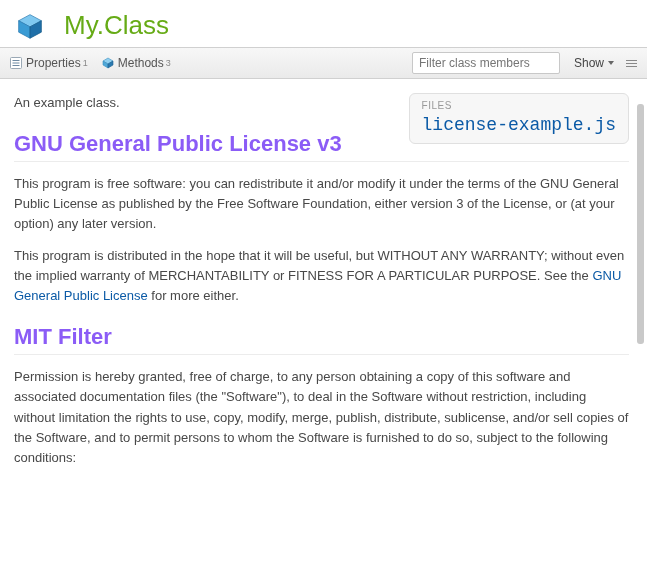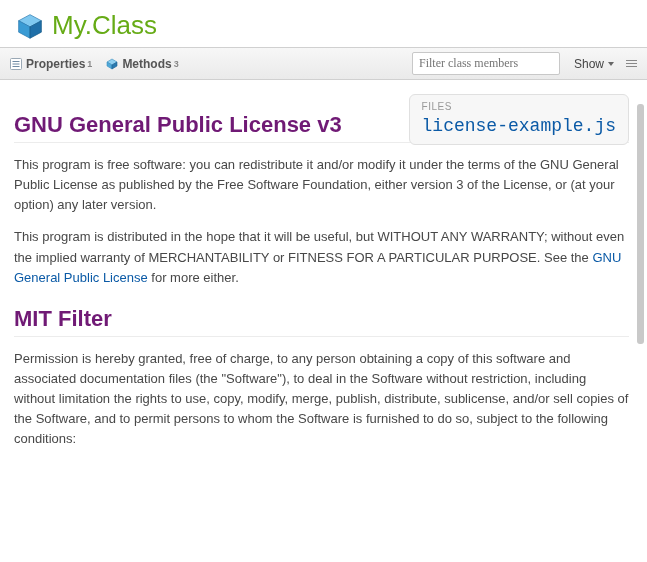--- a/index.html
+++ b/index.html
@@ -10,20 +10,21 @@
     background: #fff;
     width: 647px;
     height: 562px;
     overflow: hidden;
     position: relative;
   }
   .header {
     padding: 10px 16px 6px 16px;
     display: flex;
     align-items: center;
+    gap: 12px;
   }
   .logo-icon {
     width: 28px;
     height: 28px;
     margin-right: 8px;
   }
   .class-title {
     font-size: 26px;
     font-weight: normal;
     color: #66ab16;
@@ -37,34 +38,32 @@
     border-bottom: 1px solid #d0d0d0;
     padding: 4px 10px;
     font-size: 12px;
     color: #555;
   }
   .toolbar-item {
     display: flex;
     align-items: center;
     margin-right: 14px;
     cursor: pointer;
-    font-weight: bold;
   }
   .toolbar-item .sup { font-size: 9px; vertical-align: super; margin-left: 2px; color: #888;}
   .toolbar-spacer { flex: 1; }
   .filter-input {
     width: 148px;
     border: 1px solid #c8c8c8;
     background: #fff;
     padding: 3px 6px;
     font-size: 12px;
     color: #c2410c;
     border-radius: 2px;
     margin-right: 14px;
-    font-family: Liberation Serif, serif;
   }
   .show-btn {
     display: flex;
     align-items: center;
     cursor: pointer;
     color: #444;
   }
   .show-btn .caret {
     width: 0; height: 0;
     border-left: 3px solid transparent;
@@ -115,21 +114,21 @@
   }
   .files-box .file-link {
     font-family: "Courier New", monospace;
     color: #0b5aa6;
     font-size: 18px;
     cursor: pointer;
   }
   .intro { margin-bottom: 18px; line-height: 1.5; }
   h2.section {
     font-size: 22px;
-    color: #701a75;
+    color: #8b5cf6;
     font-weight: bold;
     border-bottom: 1px solid #ececec;
     padding-bottom: 4px;
     margin: 18px 0 12px 0;
     font-family: "Trebuchet MS", Helvetica, sans-serif;
     clear: left;
   }
   p.body { line-height: 1.55; margin-bottom: 12px; color: #484848; }
   a.link { color: #0b5aa6; text-decoration: none; cursor: pointer; }
 </style>
@@ -178,20 +177,21 @@
   </div>
 </div>
 
 <div class="content-wrap">
 
   <div class="files-box">
     <div class="files-title">FILES</div>
     <div class="file-link">license-example.js</div>
   </div>
 
+  <p class="intro">An example class.</p>
 
   <h2 class="section">GNU General Public License v3</h2>
   <p class="body">This program is free software: you can redistribute it and/or modify it under the terms of the GNU General Public License as published by the Free Software Foundation, either version 3 of the License, or (at your option) any later version.</p>
   <p class="body">
     <span>This program is distributed in the hope that it will be useful, but WITHOUT ANY WARRANTY; without even the implied warranty of MERCHANTABILITY or FITNESS FOR A PARTICULAR PURPOSE. See the </span><a class="link">GNU General Public License</a><span> for more either.</span>
   </p>
 
   <h2 class="section">MIT Filter</h2>
   <p class="body">Permission is hereby granted, free of charge, to any person obtaining a copy of this software and associated documentation files (the "Software"), to deal in the Software without restriction, including without limitation the rights to use, copy, modify, merge, publish, distribute, sublicense, and/or sell copies of the Software, and to permit persons to whom the Software is furnished to do so, subject to the following conditions:</p>
 

